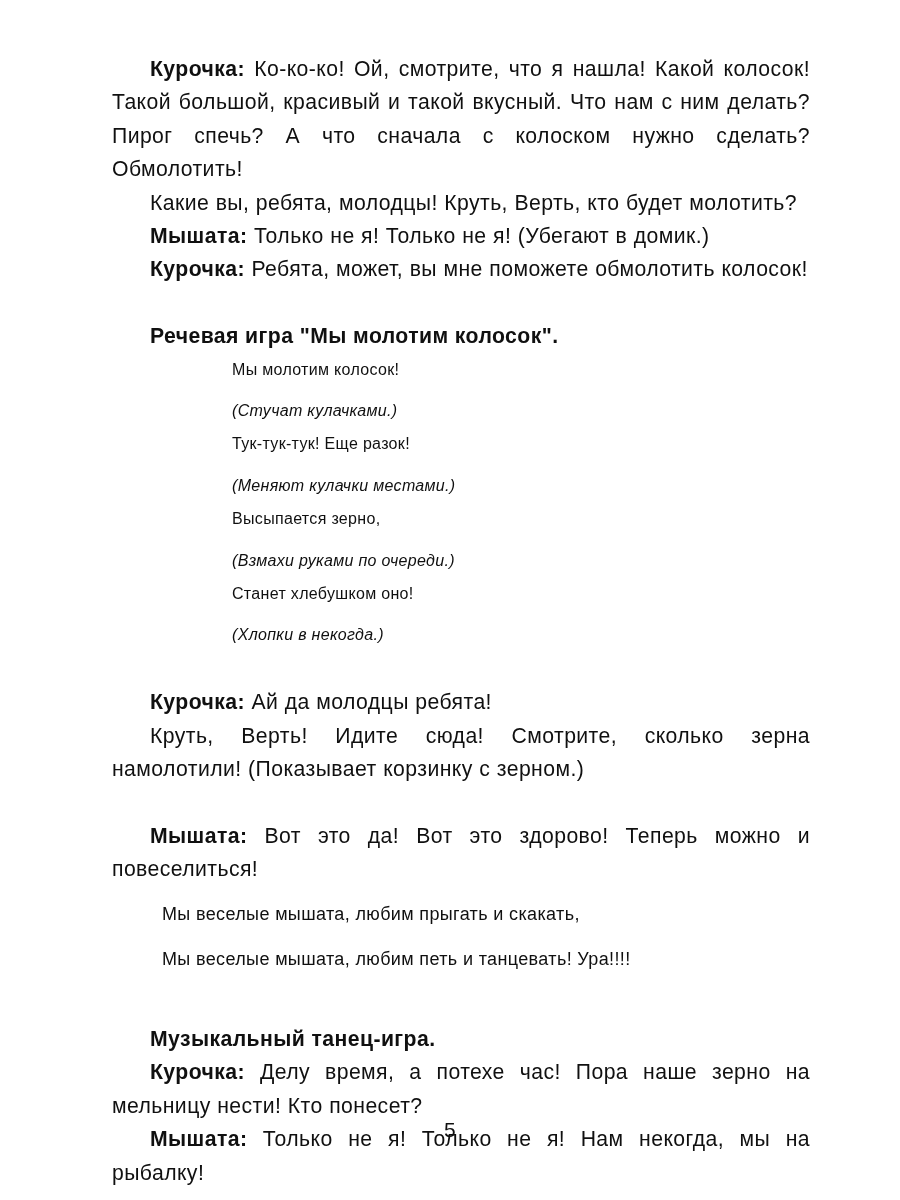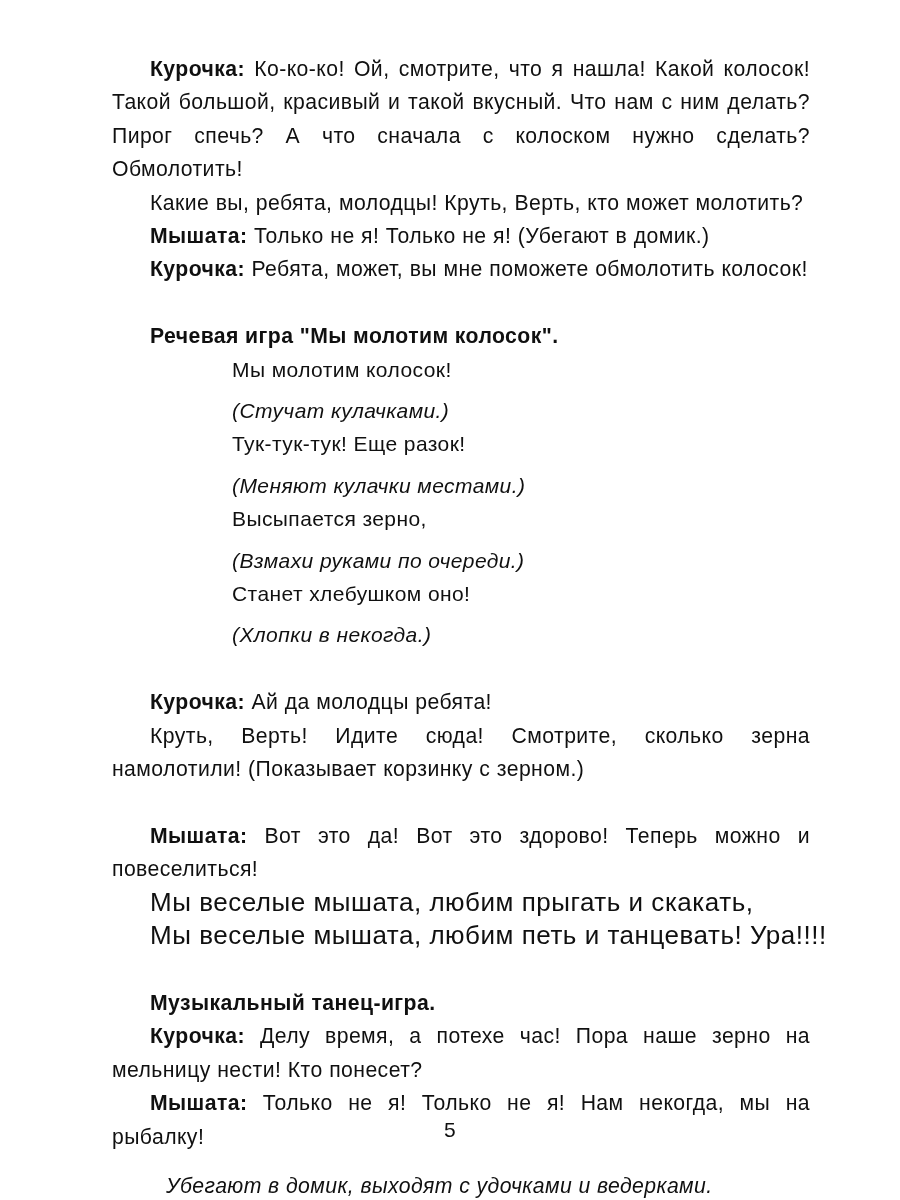--- a/index.html
+++ b/index.html
@@ -61,37 +61,37 @@
     letter-spacing: 0.02em;
   }
 
   
   .verse {
     margin: 0;
     padding: 0;
     list-style: none;
   }
   .verse li {
-    font-size: 21px;
+    font-size: 16px;
     line-height: 33.4px;
     padding-left: 120px;
     white-space: nowrap;
     letter-spacing: 0.02em;
   }
   .verse li.italic {
     font-style: italic;
     margin-top: 8px;
   }
 
   
   .song-line {
-    font-size: 26px;
+    font-size: 18px;
     line-height: 33.4px;
     text-indent: 38px;
-    margin: 0;
+    margin: 12px;
     letter-spacing: 0.02em;
     white-space: nowrap;
   }
 
   
   .stage-line {
     font-size: 21.2px;
     line-height: 33.4px;
     font-style: italic;
     text-indent: 38px;
@@ -119,21 +119,21 @@
 <body>
 
 <div class="page">
   <div class="text-column">
 
     <p class="para">
       <span class="speaker">Курочка:</span><span> Ко-ко-ко! Ой, смотрите, что я нашла! Какой колосок! Такой большой, красивый и такой вкусный. Что нам с ним делать? Пирог спечь? А что сначала с колоском нужно сделать? Обмолотить!</span>
     </p>
 
     <p class="para">
-      <span>Какие вы, ребята, молодцы! Круть, Верть, кто может молотить?</span>
+      <span>Какие вы, ребята, молодцы! Круть, Верть, кто будет молотить?</span>
     </p>
 
     <p class="para">
       <span class="speaker">Мышата:</span><span> Только не я! Только не я! </span><span class="stage">(Убегают в домик.)</span>
     </p>
 
     <p class="para">
       <span class="speaker">Курочка:</span><span> Ребята, может, вы мне поможете обмолотить колосок!</span>
     </p>
 

